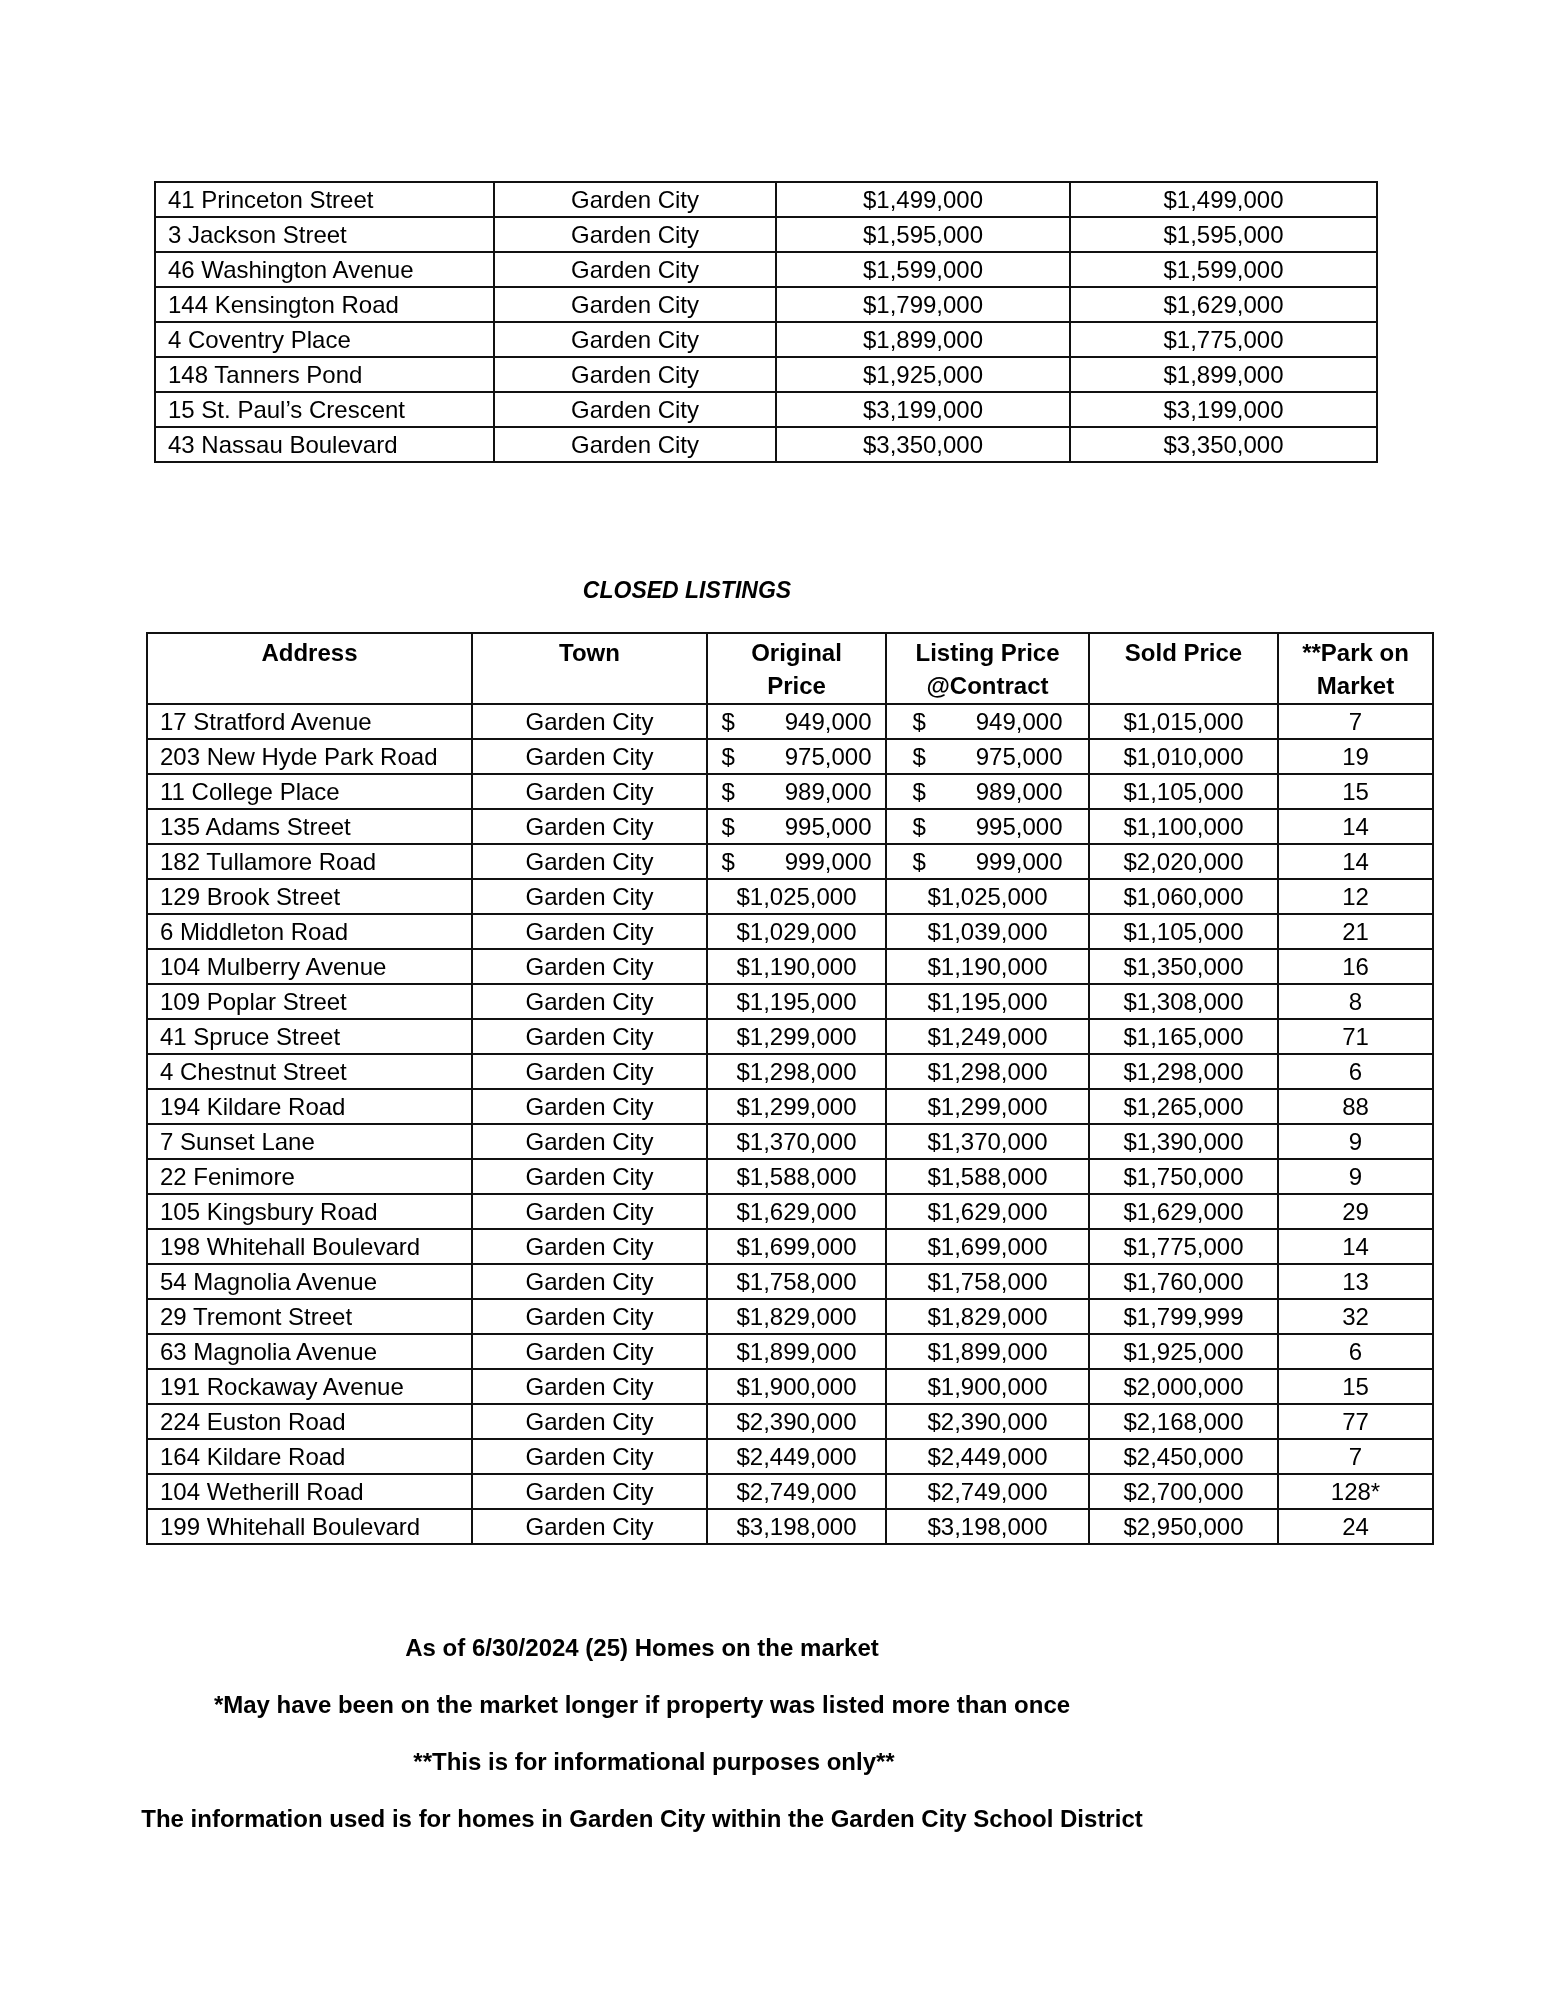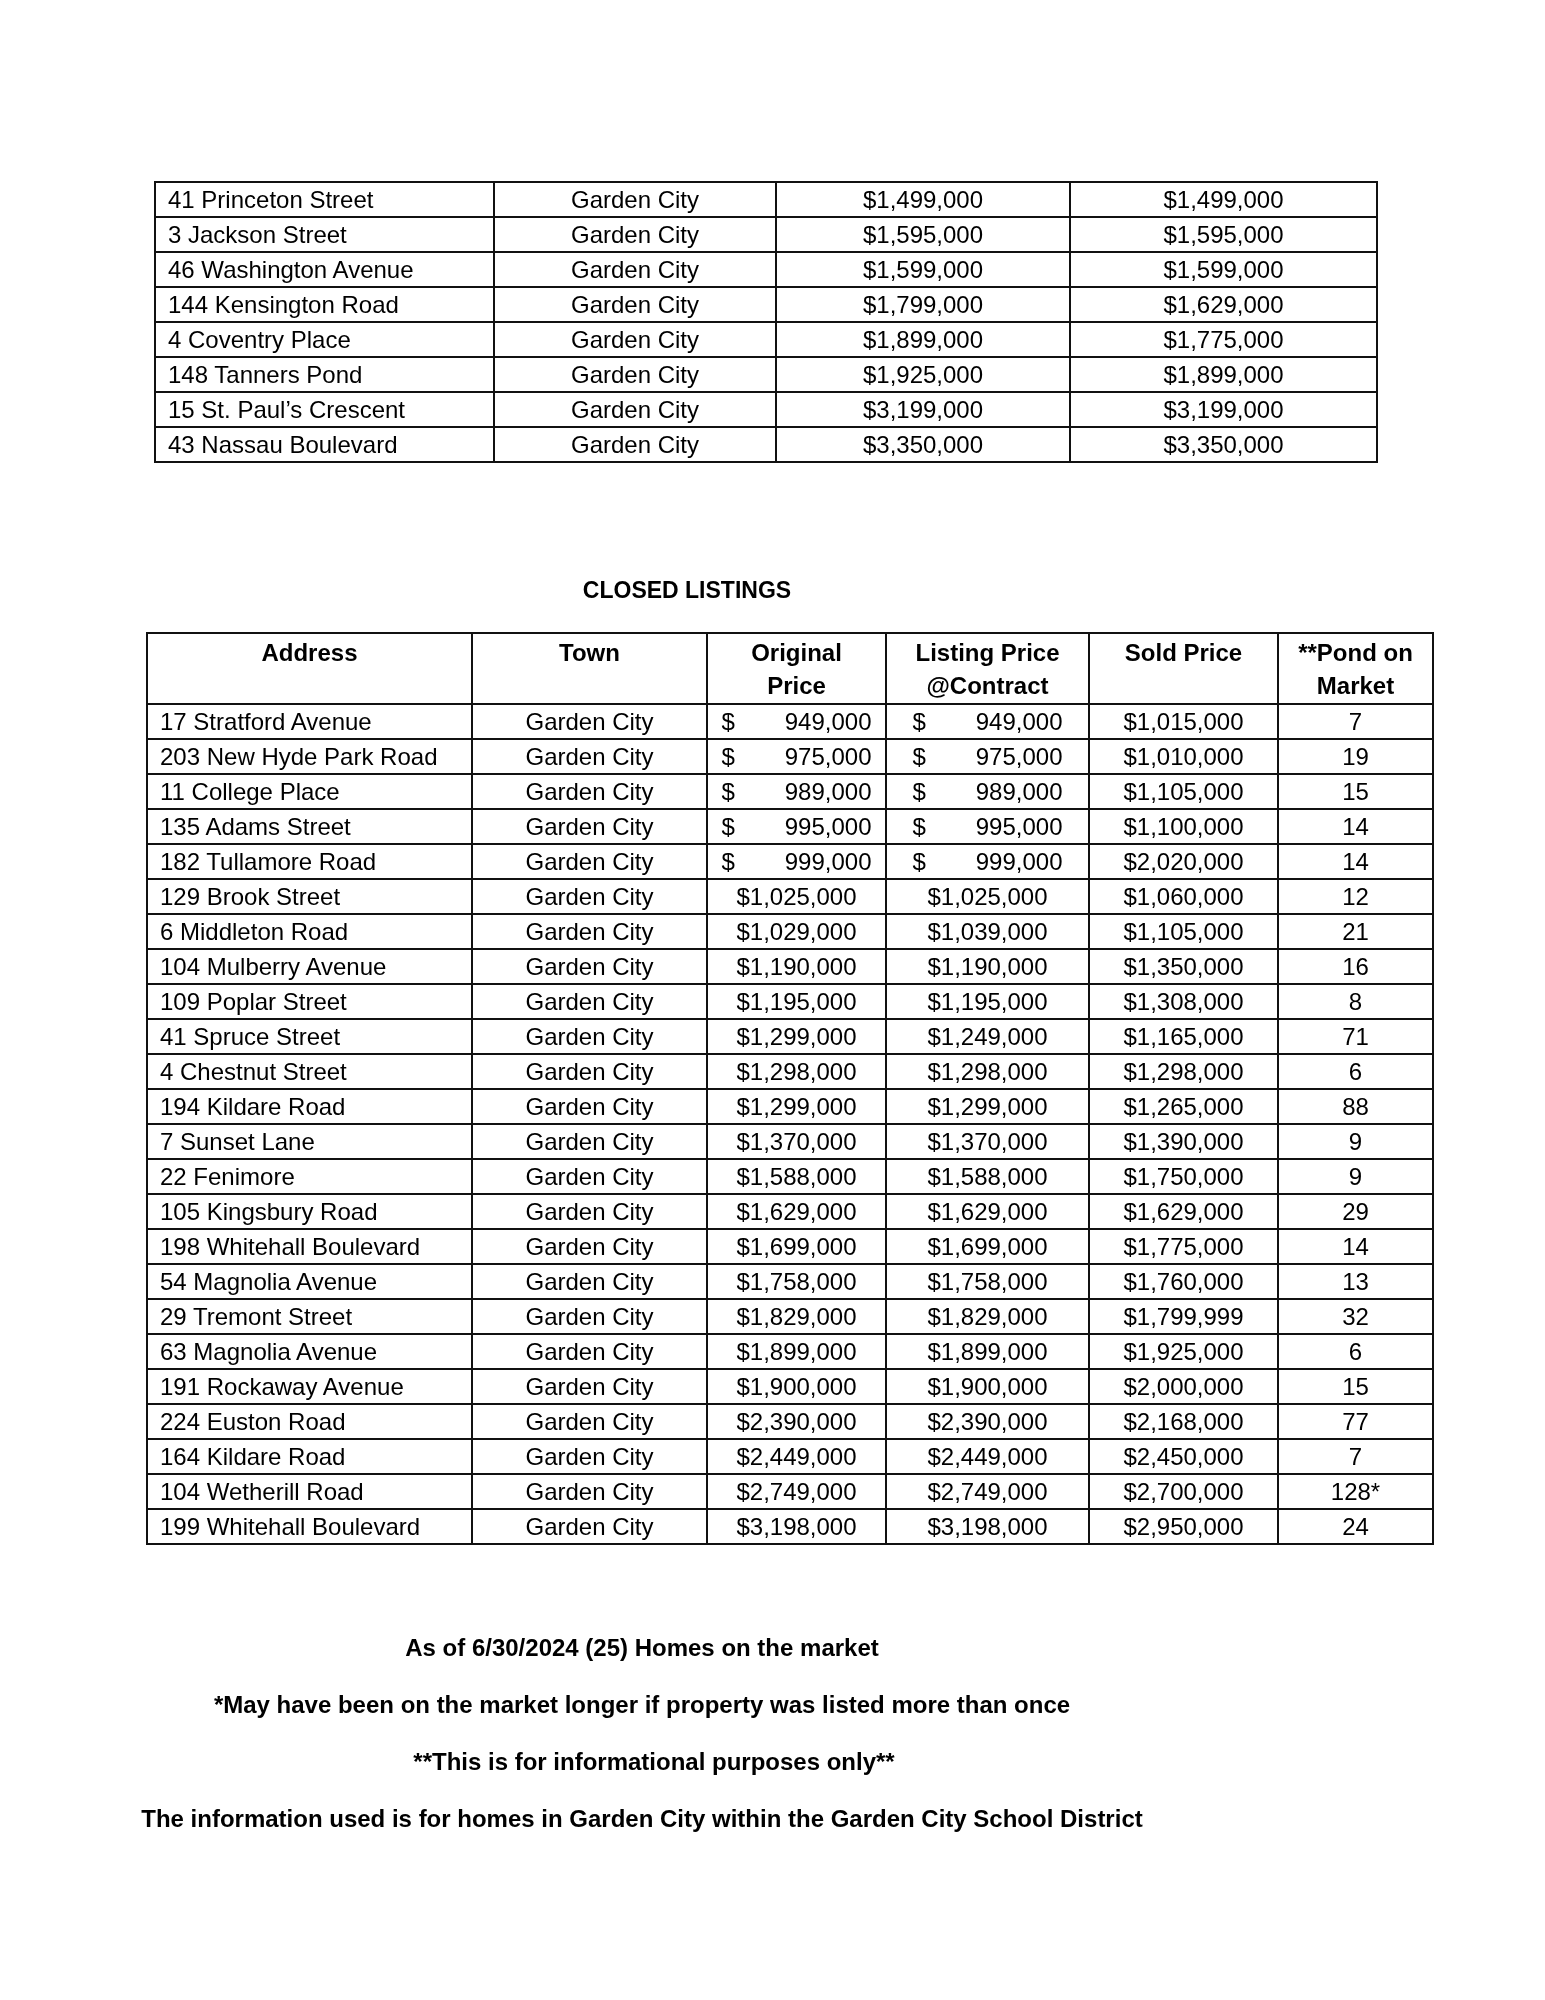--- a/index.html
+++ b/index.html
@@ -17,21 +17,21 @@
   td.money { text-align: center; }
   td.money .dollar-split { display: inline-block; width: 150px; text-align: left; position: relative; }
   td.money .dollar-split .sym { position: absolute; left: 0; }
   td.money .dollar-split .num { display: block; text-align: right; }
 
   #pending-table { left: 146px; top: 181px; width: 1222px; margin-left: 8px; }
   #pending-table td { height: 31px; }
 
   #closed-title {
     position: absolute; left: 0; width: 1374px; top: 577px; text-align: center;
-    font-weight: bold; font-size: 23px;
+    font-weight: bold; font-size: 23px; font-style: italic;
   }
 
   #closed-table { left: 146px; top: 632px; width: 1286px; }
   #closed-table th { font-weight: bold; vertical-align: top; line-height: 33px; padding-top: 2px; }
   #closed-table td { height: 31px; }
 
   .footnotes { position: absolute; left: 0; width: 1284px; text-align: center; font-weight: bold; font-size: 24px; }
   #fn1 { top: 1634px; }
   #fn2 { top: 1691px; }
   #fn3 { top: 1748px; margin-left: 12px; }
@@ -117,21 +117,21 @@
       <th>
         <span>Original</span><br>
         <span>Price</span>
       </th>
       <th>
         <span>Listing Price</span><br>
         <span>@Contract</span>
       </th>
       <th><span>Sold Price</span></th>
       <th>
-        <span>**Pond on</span><br>
+        <span>**Park on</span><br>
         <span>Market</span>
       </th>
     </tr>
   </thead>
   <tbody id="closed-body">
       <tr>
         <td class="addr">17 Stratford Avenue</td>
         <td class="c">Garden City</td>
         <td class="money"><span class="dollar-split"><span class="sym">$</span><span class="num">949,000</span></span></td>
         <td class="money"><span class="dollar-split"><span class="sym">$</span><span class="num">949,000</span></span></td>

